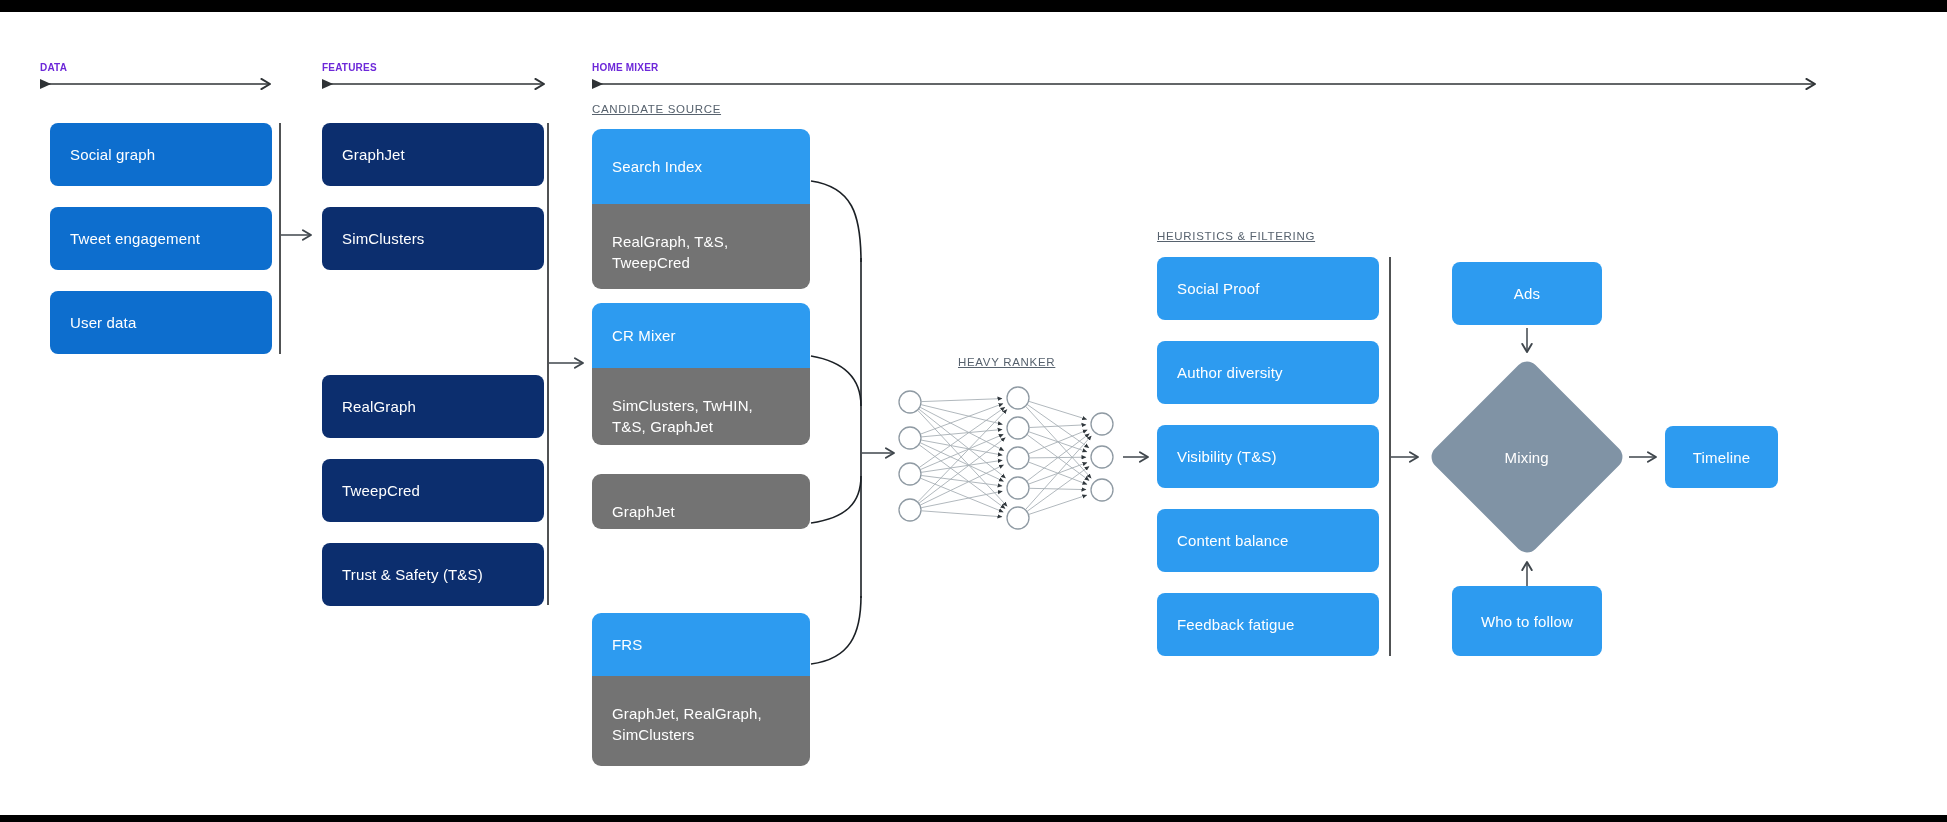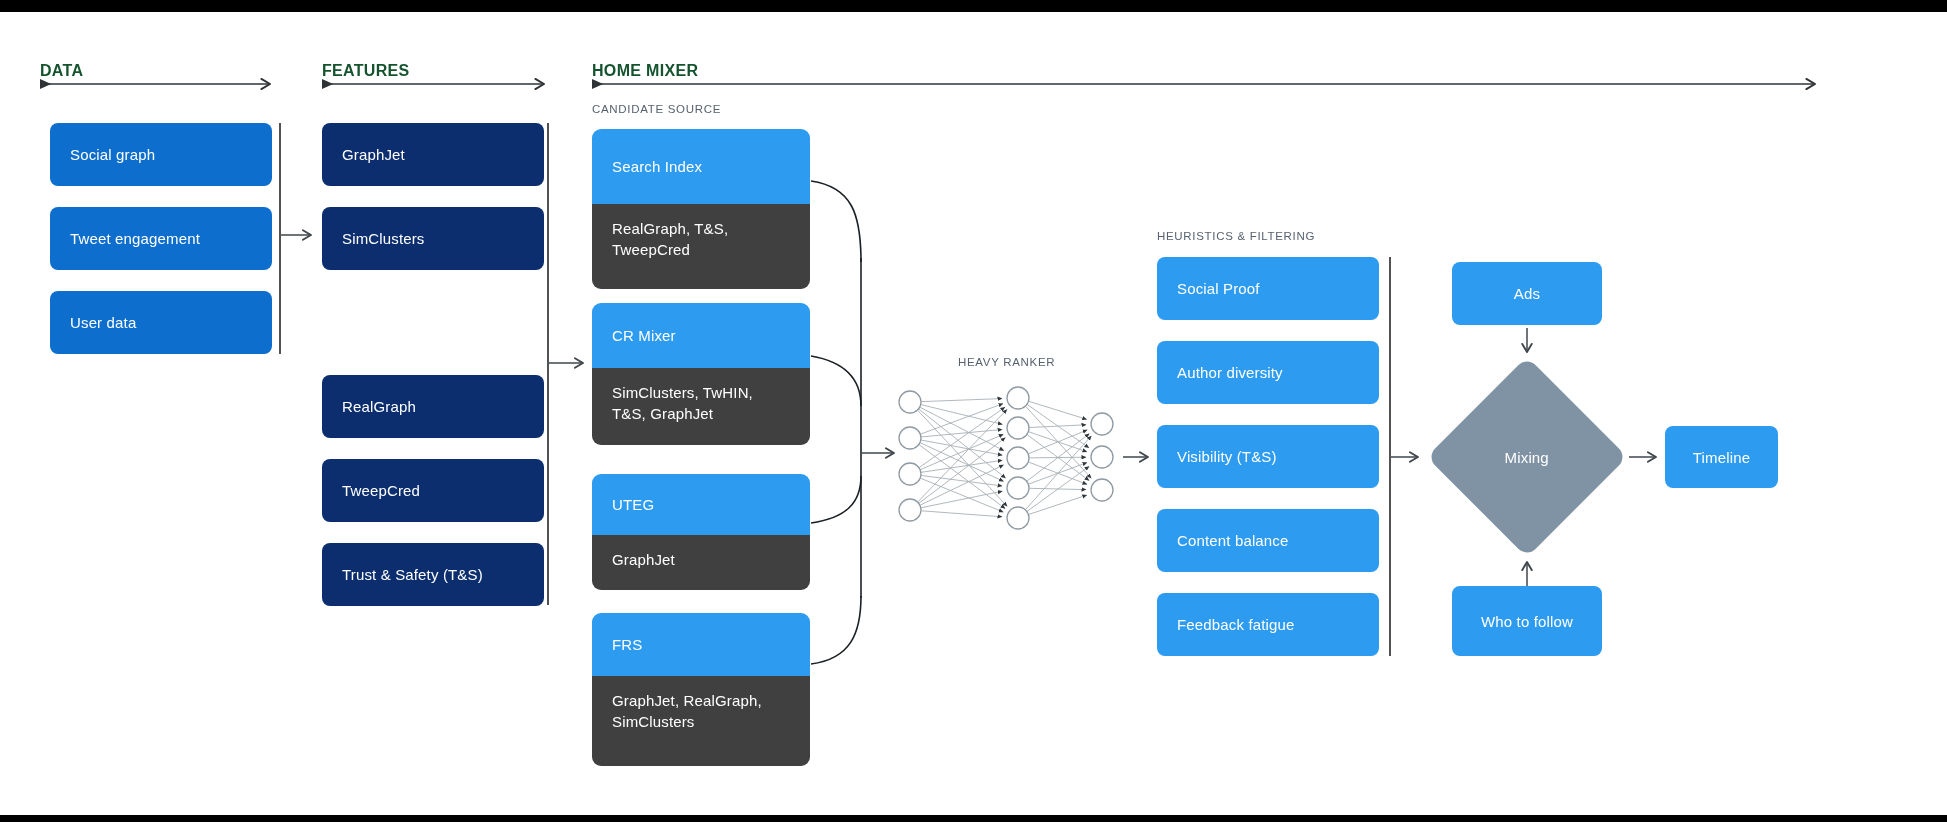--- a/index.html
+++ b/index.html
@@ -2,30 +2,30 @@
 <html><head>
 <meta charset="utf-8">
 <style>
   html,body{margin:0;padding:0;background:#ffffff;}
   body{font-family:"Liberation Sans", sans-serif;}
   #canvas{position:relative;width:1947px;height:822px;background:#ffffff;overflow:hidden;}
   .bar{position:absolute;left:0;width:100%;background:#000;}
   .bar.top{top:0;height:12px;}
   .bar.bottom{top:815px;height:7px;}
   #lines{position:absolute;left:0;top:0;}
-  .hdr{position:absolute;font-size:16px;font-weight:700;color:#14532d;letter-spacing:.02em;white-space:nowrap;}
-  .subhdr{position:absolute;font-size:11.5px;font-weight:400;color:#57626e;letter-spacing:.06em;white-space:nowrap;}
+  .hdr{position:absolute;font-size:10px;font-weight:700;color:#6d28d9;letter-spacing:.02em;white-space:nowrap;}
+  .subhdr{position:absolute;font-size:11.5px;font-weight:400;color:#57626e;letter-spacing:.06em;white-space:nowrap;text-decoration:underline;}
   .box{position:absolute;width:222px;height:63px;border-radius:8px;color:#fff;display:flex;align-items:center;
        padding:0 20px;font-size:15px;box-sizing:border-box;letter-spacing:.01em;}
   .data-box{left:50px;background:#0D6ECE;}
   .feat-box{left:322px;background:#0C2E6E;}
   .heur-box{left:1157px;background:#2D9BF0;}
   .cand{position:absolute;left:592px;width:218px;border-radius:9px;overflow:hidden;color:#fff;font-size:15px;letter-spacing:.01em;}
   .cand-top{background:#2D9BF0;display:flex;align-items:center;padding:0 20px;box-sizing:border-box;}
-  .cand-sub{background:#404040;padding:14px 20px 0;line-height:21px;box-sizing:border-box;}
+  .cand-sub{background:#737373;padding:27px 20px 0;line-height:21px;box-sizing:border-box;}
   .pill{position:absolute;border-radius:8px;background:#2D9BF0;color:#fff;font-size:15px;
         display:flex;align-items:center;justify-content:center;text-align:center;letter-spacing:.01em;}
   .diamond{position:absolute;left:1456px;top:386px;width:142px;height:142px;background:#8093A5;
            border-radius:12px;transform:rotate(45deg);display:flex;}
   .diamond span{transform:rotate(-45deg);margin:auto;color:#fff;font-size:15px;letter-spacing:.01em;}
   .nn-line{stroke:#a8b0b6;stroke-width:.9;}
   .nn-node{fill:#fff;stroke:#8f9aa3;stroke-width:1.3;}
 </style>
 </head>
 <body>
@@ -153,21 +153,20 @@
 
   <div class="cand" style="top:129px">
     <div class="cand-top" style="height:75px">Search Index</div>
     <div class="cand-sub" style="height:85px">RealGraph, T&amp;S, TweepCred</div>
   </div>
   <div class="cand" style="top:303px">
     <div class="cand-top" style="height:65px">CR Mixer</div>
     <div class="cand-sub" style="height:77px">SimClusters, TwHIN, T&amp;S, GraphJet</div>
   </div>
   <div class="cand" style="top:474px">
-    <div class="cand-top" style="height:61px">UTEG</div>
     <div class="cand-sub" style="height:55px">GraphJet</div>
   </div>
   <div class="cand" style="top:613px">
     <div class="cand-top" style="height:63px">FRS</div>
     <div class="cand-sub" style="height:90px">GraphJet, RealGraph, SimClusters</div>
   </div>
 
   <div class="box heur-box" style="top:257px">Social Proof</div>
   <div class="box heur-box" style="top:425px">Visibility (T&amp;S)</div>
   <div class="box heur-box" style="top:341px">Author diversity</div>

